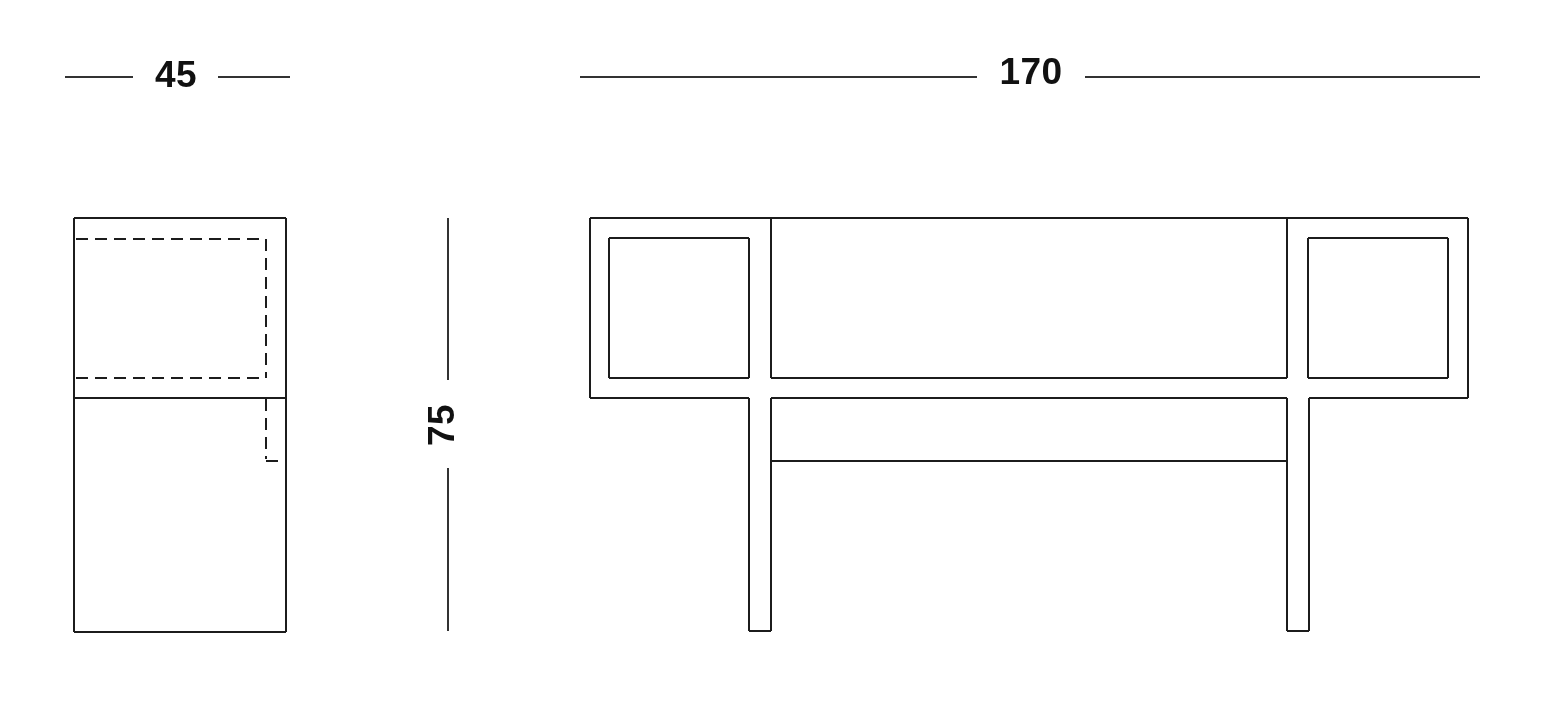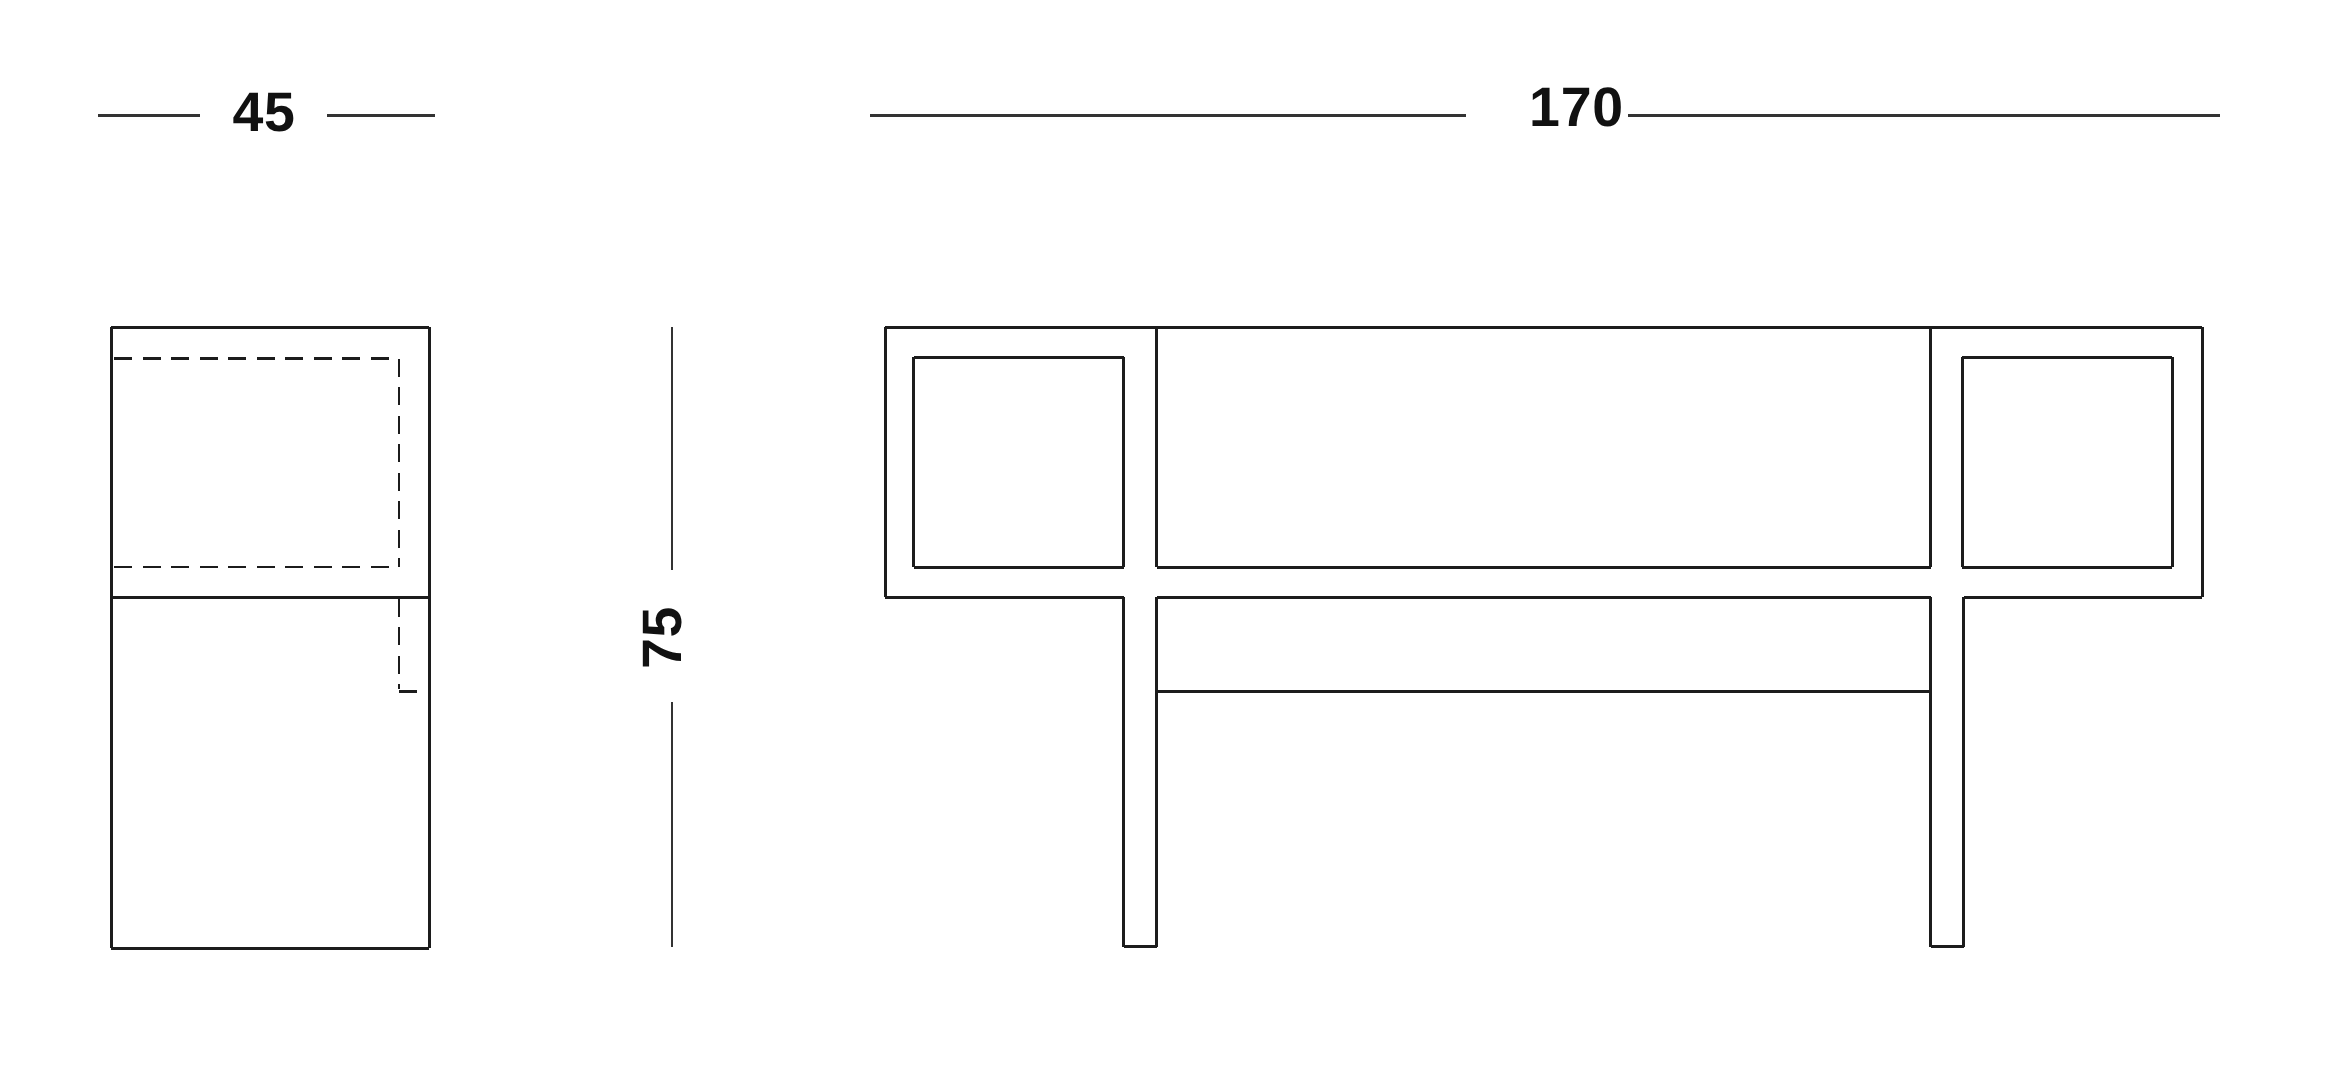--- a/index.html
+++ b/index.html
@@ -24,21 +24,21 @@
     position:absolute;
     width:140px;height:40px;line-height:40px;
     text-align:center;
     font-size:37px;font-weight:700;
     letter-spacing:0.5px;
     color:var(--text-color);
     user-select:none;
   }
   .dim-label.rotated{transform:rotate(-90deg);transform-origin:50% 50%;}
   #label-depth{left:106px;top:55px;}
-  #label-length{left:981px;top:52px;}
+  #label-length{left:961px;top:52px;}
   #label-height{left:372px;top:405px;}
 </style>
 </head>
 <body>
 
 <div class="canvas">
 
   <svg class="drawing" width="1561" height="712" viewBox="0 0 1561 712" shape-rendering="crispEdges">
     <g class="solid">
         <line x1="74" y1="218" x2="286" y2="218"></line>

